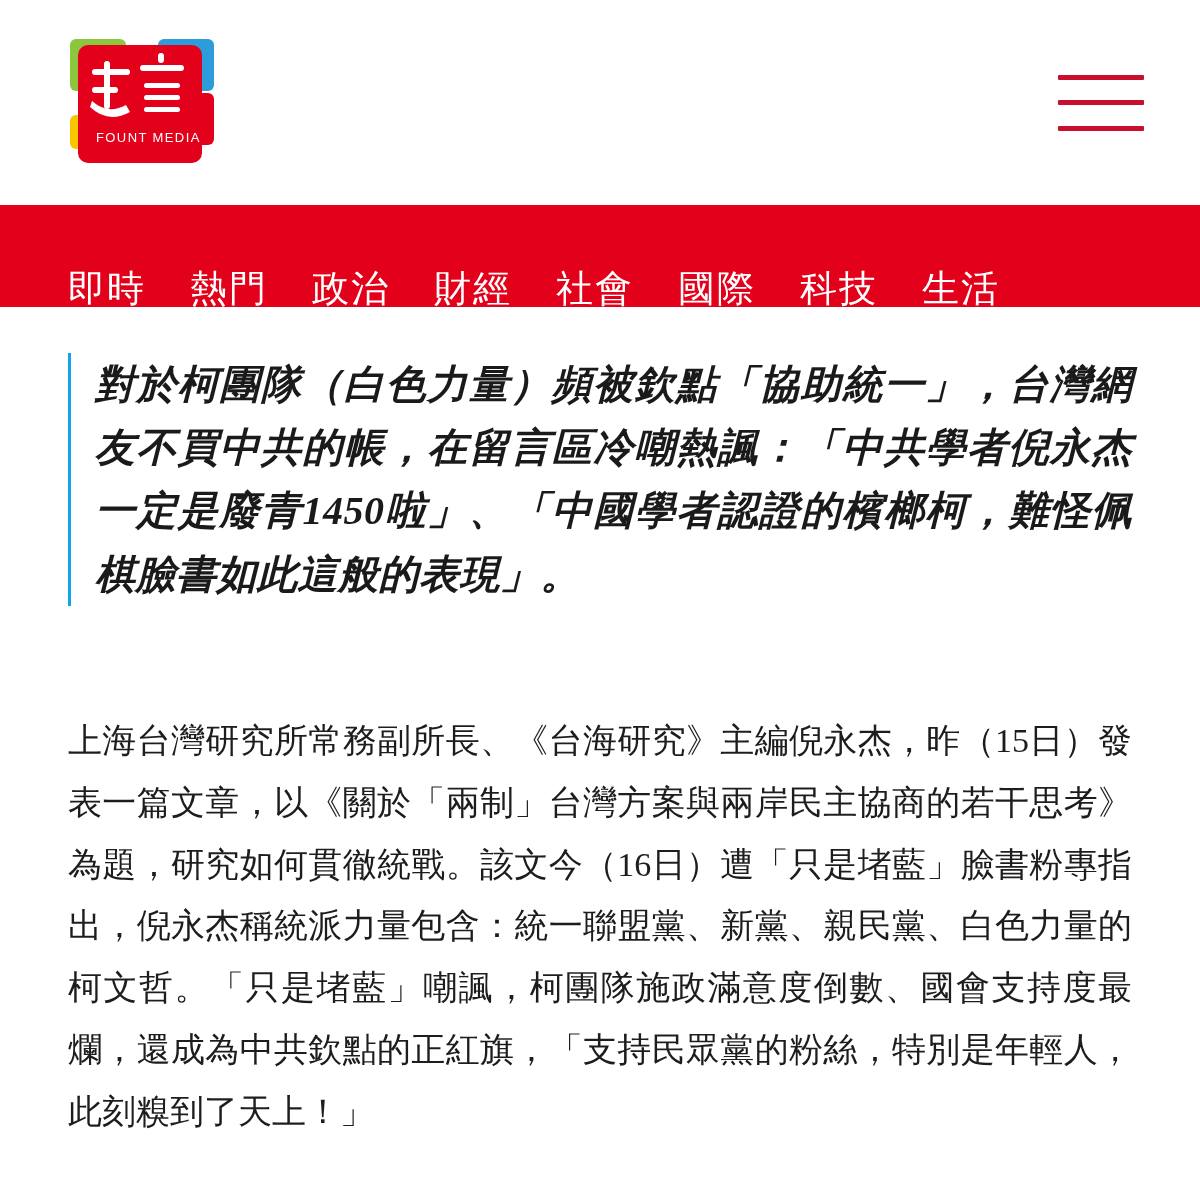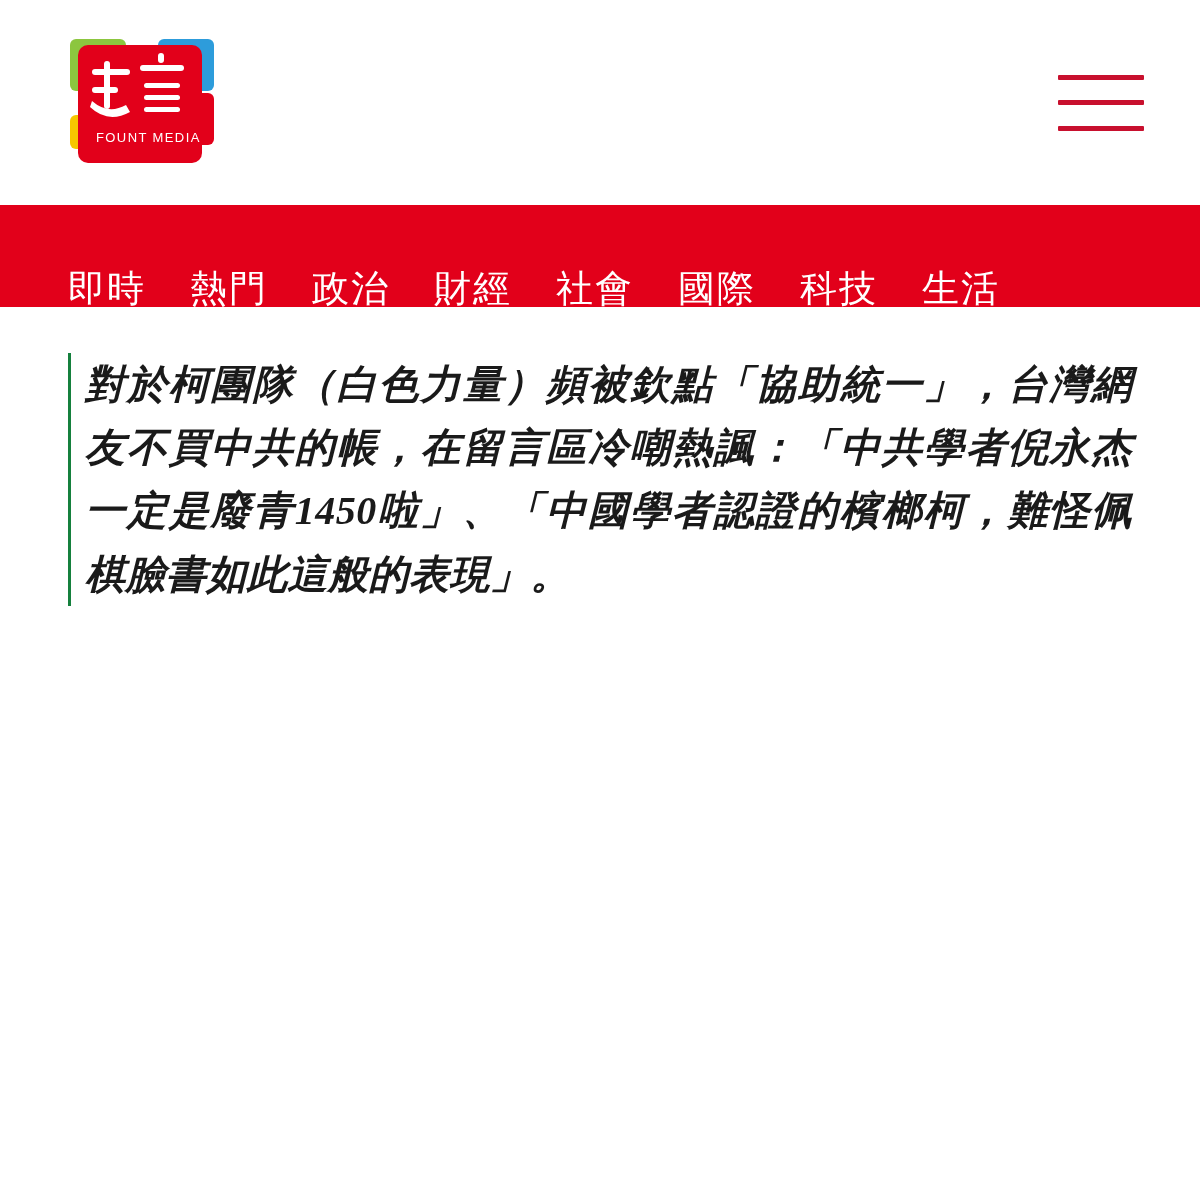--- a/index.html
+++ b/index.html
@@ -74,22 +74,22 @@
     cursor: pointer;
     font-weight: 400;
   }
 
   
   .article {
     padding: 0 68px 0 68px;
   }
   .lede-wrap {
     margin-top: 46px;
-    padding-left: 14px;
-    border-left: 3px solid #15803d;
+    padding-left: 24px;
+    border-left: 3px solid #0ea5e9;
   }
   .lede {
     font-family: "Liberation Serif", "DejaVu Serif", serif;
     font-style: italic;
     font-weight: bold;
     font-size: 40px;
     line-height: 1.58;
     color: #1a1a1a;
     letter-spacing: 0.5px;
     margin: 0;
@@ -157,15 +157,18 @@
     <a class="nav-item" href="#">國際</a>
     <a class="nav-item" href="#">科技</a>
     <a class="nav-item" href="#">生活</a>
   </nav>
 
   <main class="article">
     <div class="lede-wrap">
       <p class="lede">對於柯團隊（白色力量）頻被欽點「協助統一」，台灣網友不買中共的帳，在留言區冷嘲熱諷：「中共學者倪永杰一定是廢青1450啦」、「中國學者認證的檳榔柯，難怪佩棋臉書如此這般的表現」。</p>
     </div>
 
+    <div class="body-wrap">
+      <p class="body-text">上海台灣研究所常務副所長、《台海研究》主編倪永杰，昨（15日）發表一篇文章，以《關於「兩制」台灣方案與兩岸民主協商的若干思考》為題，研究如何貫徹統戰。該文今（16日）遭「只是堵藍」臉書粉專指出，倪永杰稱統派力量包含：統一聯盟黨、新黨、親民黨、白色力量的柯文哲。「只是堵藍」嘲諷，柯團隊施政滿意度倒數、國會支持度最爛，還成為中共欽點的正紅旗，「支持民眾黨的粉絲，特別是年輕人，此刻糗到了天上！」</p>
+    </div>
   </main>
 
 </div>
 
 </body></html>

